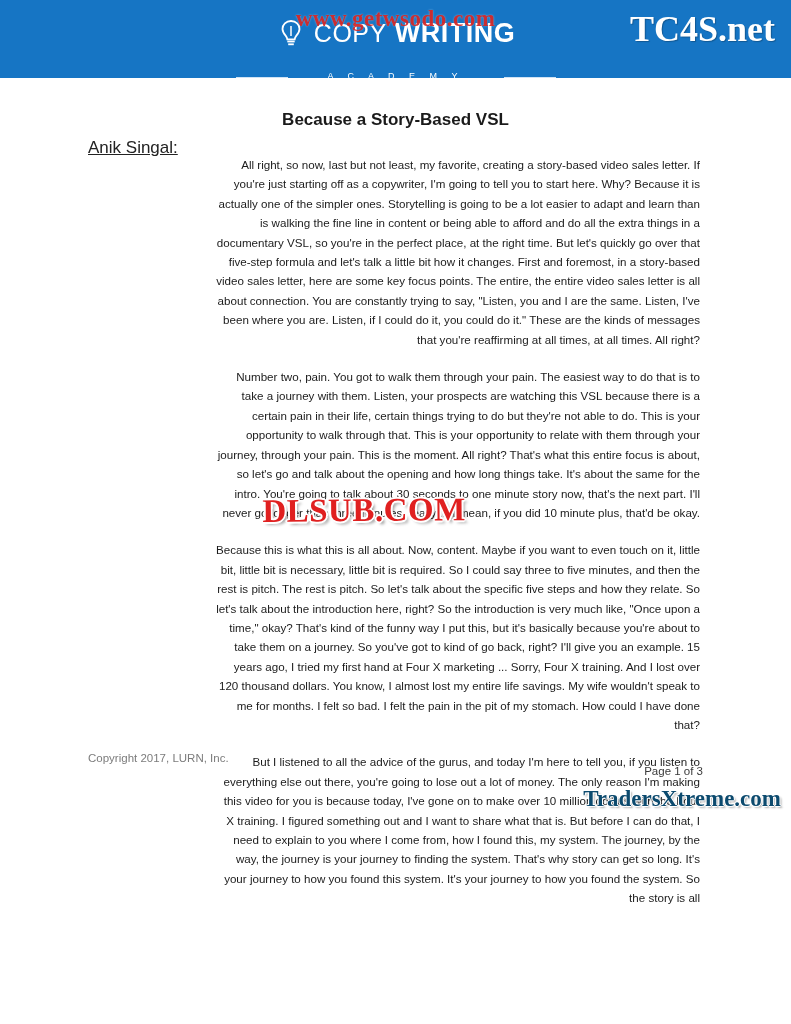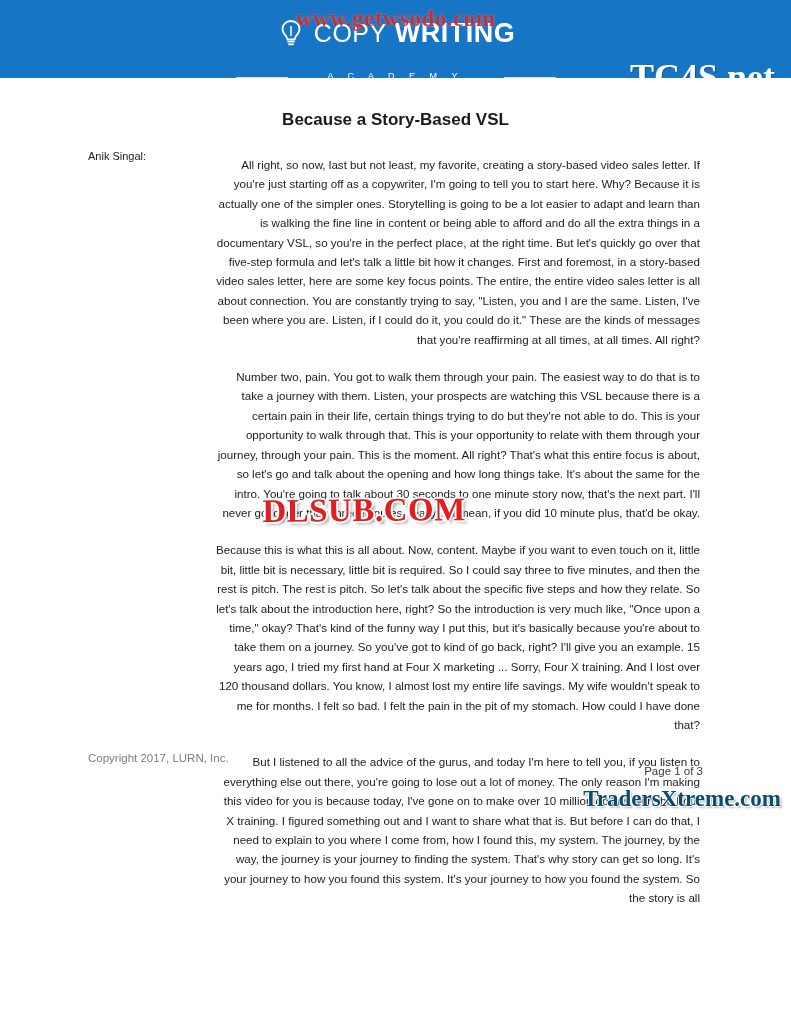--- a/index.html
+++ b/index.html
@@ -100,41 +100,41 @@
   .wm-tc4s {
     position: absolute;
     right: 16px;
     top: 8px;
     font-family: "Liberation Serif", serif;
     font-size: 36px;
     font-weight: bold;
     color: #ffffff;
     letter-spacing: 0px;
     text-shadow: 1px 1px 1px rgba(0,0,0,0.25);
-    margin-top: 48px;
   }
 
   
   .doc-title {
     position: absolute;
     top: 110px;
     left: 0;
     width: 791px;
     text-align: center;
     font-size: 17px;
     font-weight: bold;
     color: #1a1a1a;
   }
   .speaker {
     position: absolute;
-    top: 150px;
+    top: 138px;
     left: 88px;
     width: 110px;
-    font-size: 11px;
+    font-size: 17px;
     color: #222;
+    text-decoration: underline;
   }
   .transcript {
     position: absolute;
     top: 155px;
     left: 214px;
     width: 486px;
     font-size: 11.6px;
     line-height: 19.4px;
     color: #1b1b1b;
     text-align: right;

